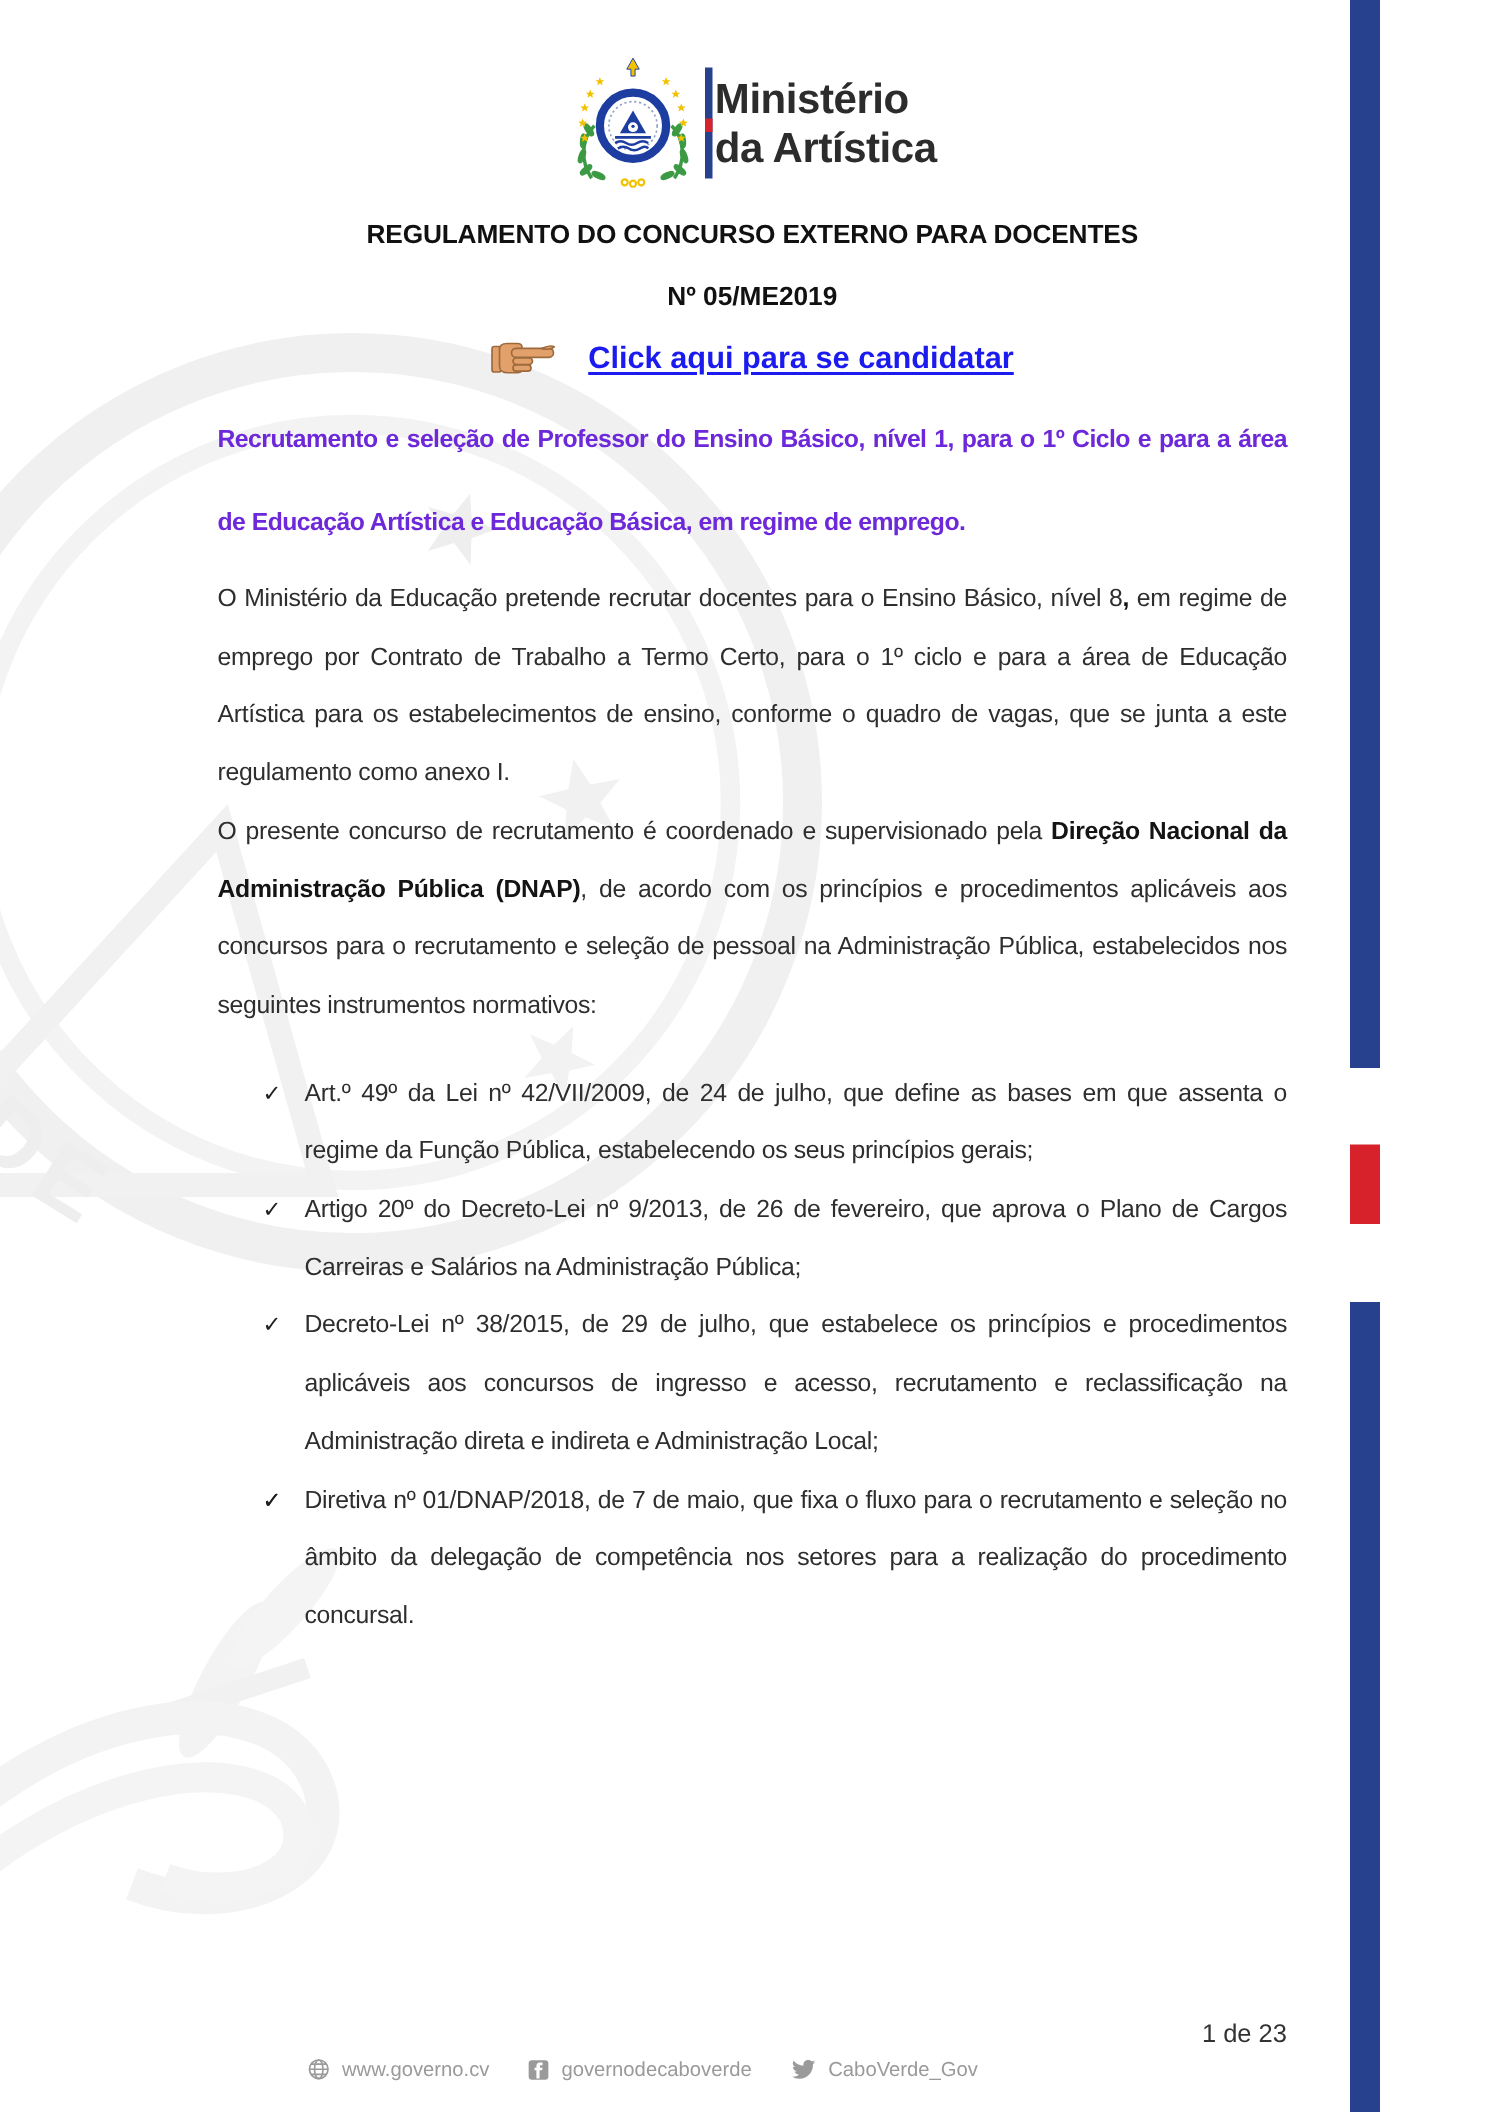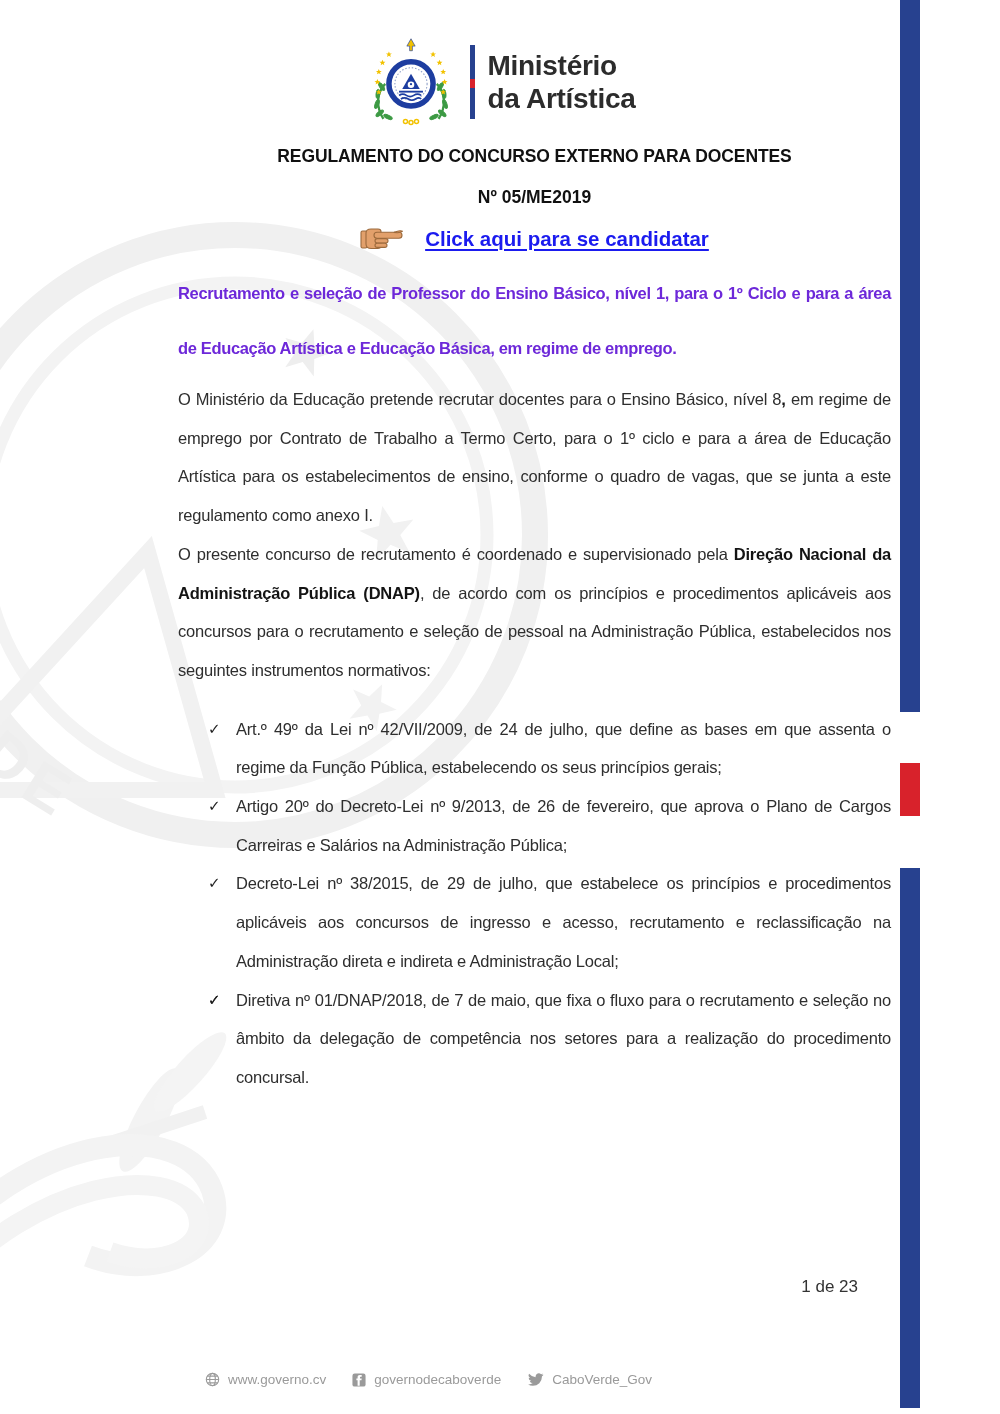--- a/index.html
+++ b/index.html
@@ -7,47 +7,47 @@
         font-family:"Liberation Sans","DejaVu Sans",sans-serif;color:#2e2e2e;}
   
   .wm{position:absolute;left:0;top:0;width:1000px;height:1414px;pointer-events:none;}
   
   .bar{position:absolute;left:900px;width:20px;}
   .bar-blue-top{top:0;height:712px;background:#27418F;}
   .bar-red{top:763px;height:53px;background:#D8222B;}
   .bar-blue-bottom{top:868px;height:540px;background:#27418F;}
   
   .logo-row{position:absolute;top:36px;left:0;width:100%;display:flex;justify-content:center;
-            align-items:center;gap:13px;}
+            align-items:center;gap:2px;}
   .logo-sep{position:relative;width:5px;height:74px;background:#27418F;}
   .logo-sep .red-dot{position:absolute;left:0;top:34px;width:5px;height:9px;background:#D8222B;}
   .wordmark{font-weight:bold;font-size:28px;line-height:33px;color:#2c2c2c;letter-spacing:-0.3px;}
   
-  .content{position:absolute;left:145px;top:0;width:713px;height:100%;margin-left:33px;}
+  .content{position:absolute;left:145px;top:0;width:713px;height:100%;}
   .doc-title{position:absolute;top:146px;width:100%;text-align:center;font-weight:bold;
              font-size:17.5px;color:#111;margin:0;letter-spacing:-0.1px;}
   .doc-ref{position:absolute;top:187px;width:100%;text-align:center;font-weight:bold;
            font-size:17.5px;color:#111;margin:0;}
   .link-row{position:absolute;top:219px;width:100%;display:flex;justify-content:center;
             align-items:center;gap:21px;height:40px;}
   .apply-link{color:#1B1BEF;font-weight:bold;font-size:20.5px;text-decoration:underline;
               text-decoration-thickness:2px;text-underline-offset:3px;cursor:pointer;}
   .summary{position:absolute;top:266px;width:100%;margin:0;text-align:justify;font-weight:bold;
            color:#6d28d9;font-size:16.5px;line-height:55px;letter-spacing:-0.35px;}
   .bodyblock{position:absolute;top:380px;width:100%;}
   .bodyblock p{margin:0;text-align:justify;font-size:16.5px;line-height:38.7px;
                letter-spacing:-0.2px;color:#2e2e2e;}
   .bodyblock p b{color:#141414;}
   ul.legal{list-style:none;margin:20px 0 0;padding:0;}
   ul.legal li{position:relative;padding-left:58px;text-align:justify;font-size:16.5px;
               line-height:38.7px;letter-spacing:-0.2px;color:#2e2e2e;}
   ul.legal li .check{position:absolute;left:30px;top:0;line-height:38.7px;font-size:15px;
                      color:#1f1f1f;font-family:"DejaVu Sans",sans-serif;}
   
-  .pageno{position:absolute;top:1277px;left:145px;width:713px;text-align:right;
+  .pageno{position:absolute;top:1346px;left:145px;width:713px;text-align:right;
           font-size:17px;color:#333;}
   .footer{position:absolute;top:1372px;left:205px;display:flex;align-items:center;gap:26px;
           color:#9a9a9a;font-size:13.5px;}
   .footer .fitem{display:flex;align-items:flex-end;gap:8px;}
   .footer svg{display:block;}
 </style>
 </head>
 <body>
 
 <div class="page">

